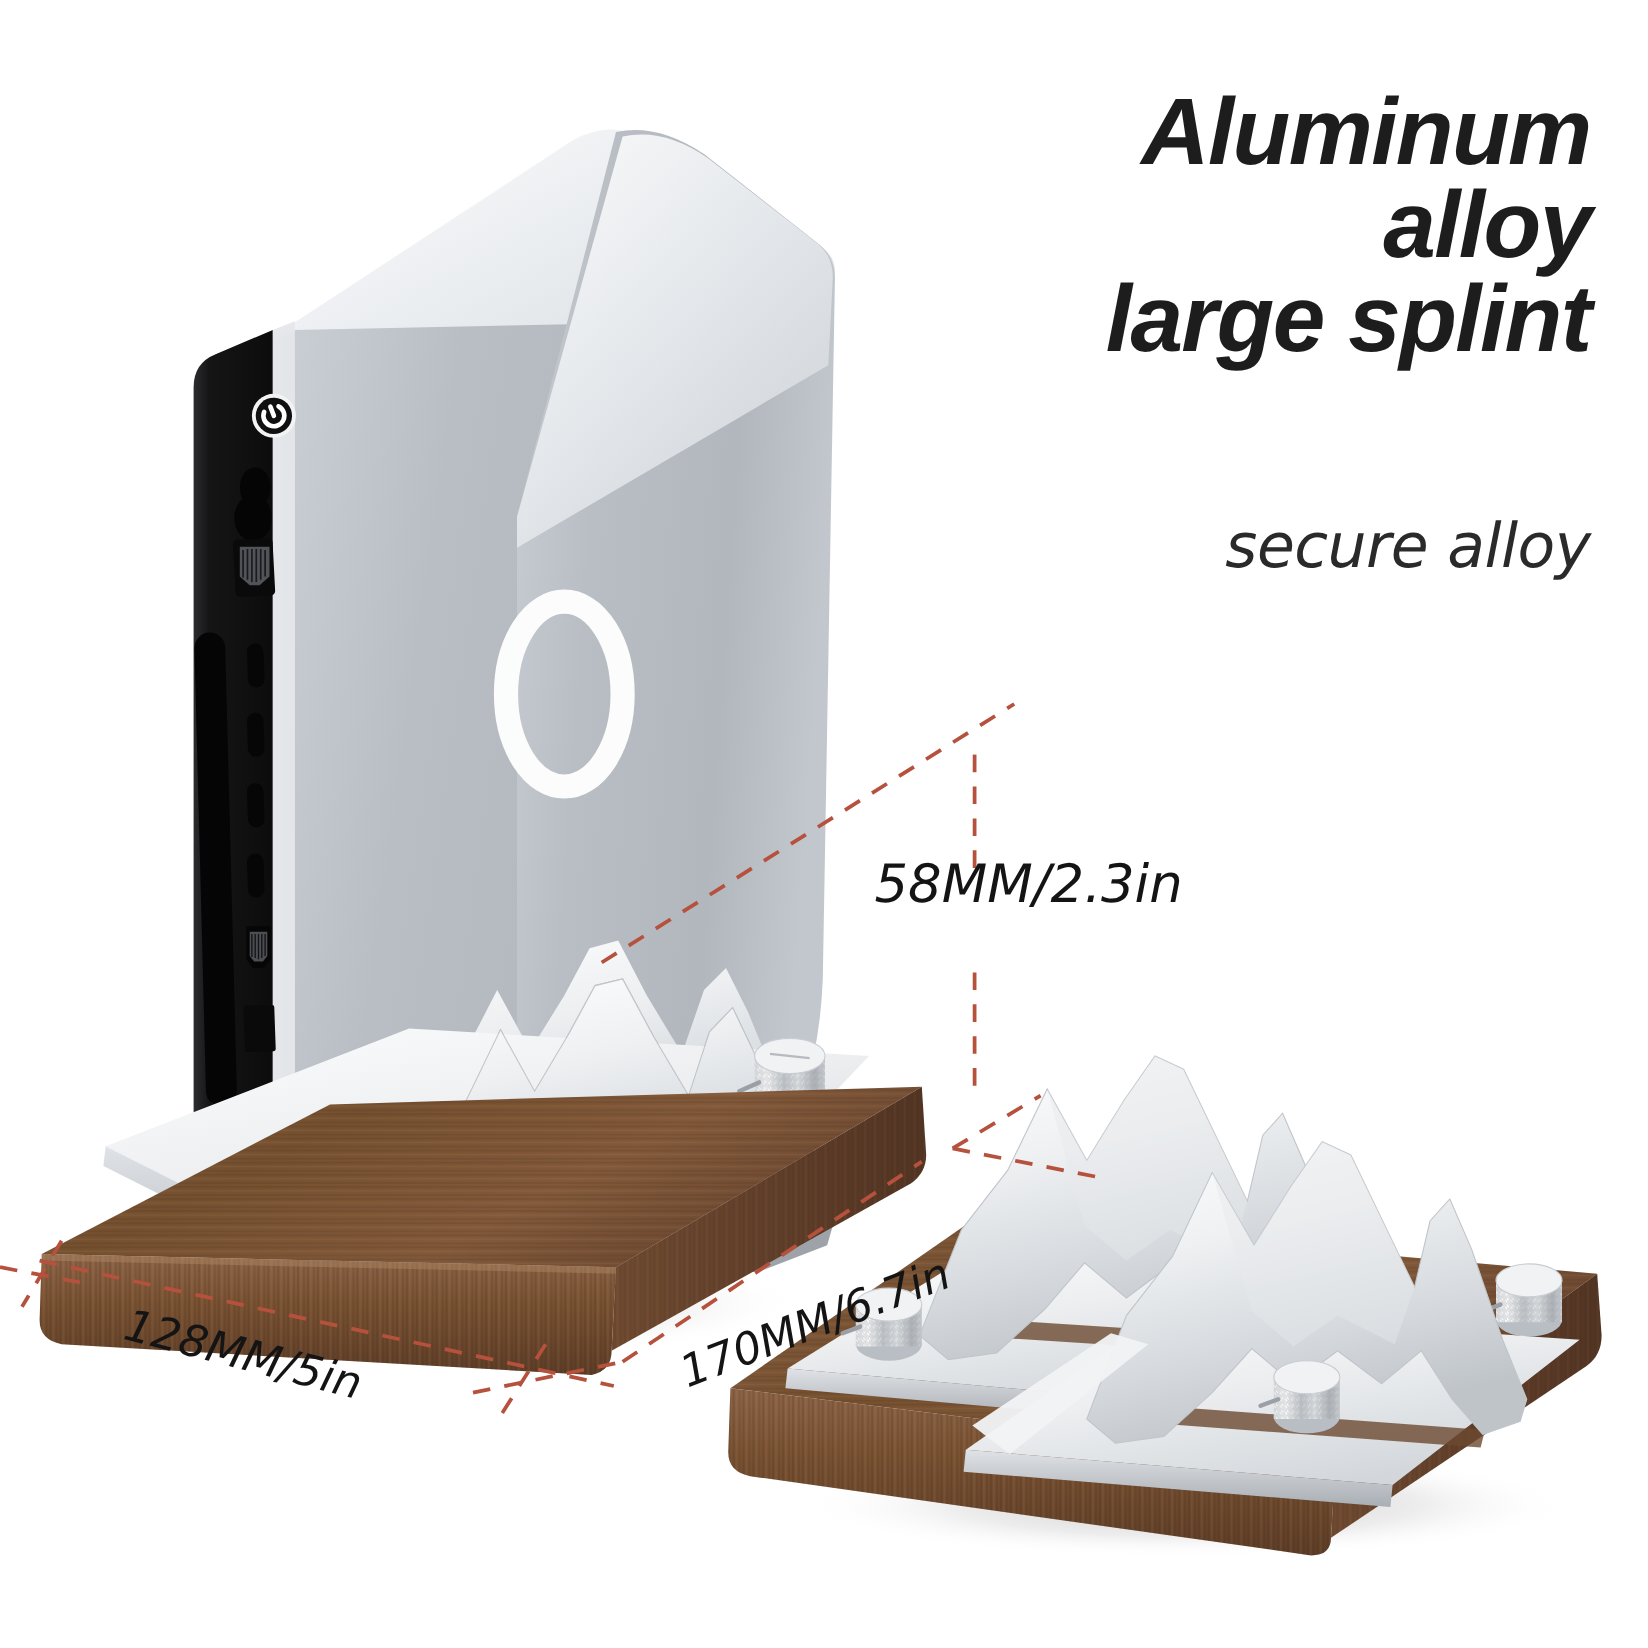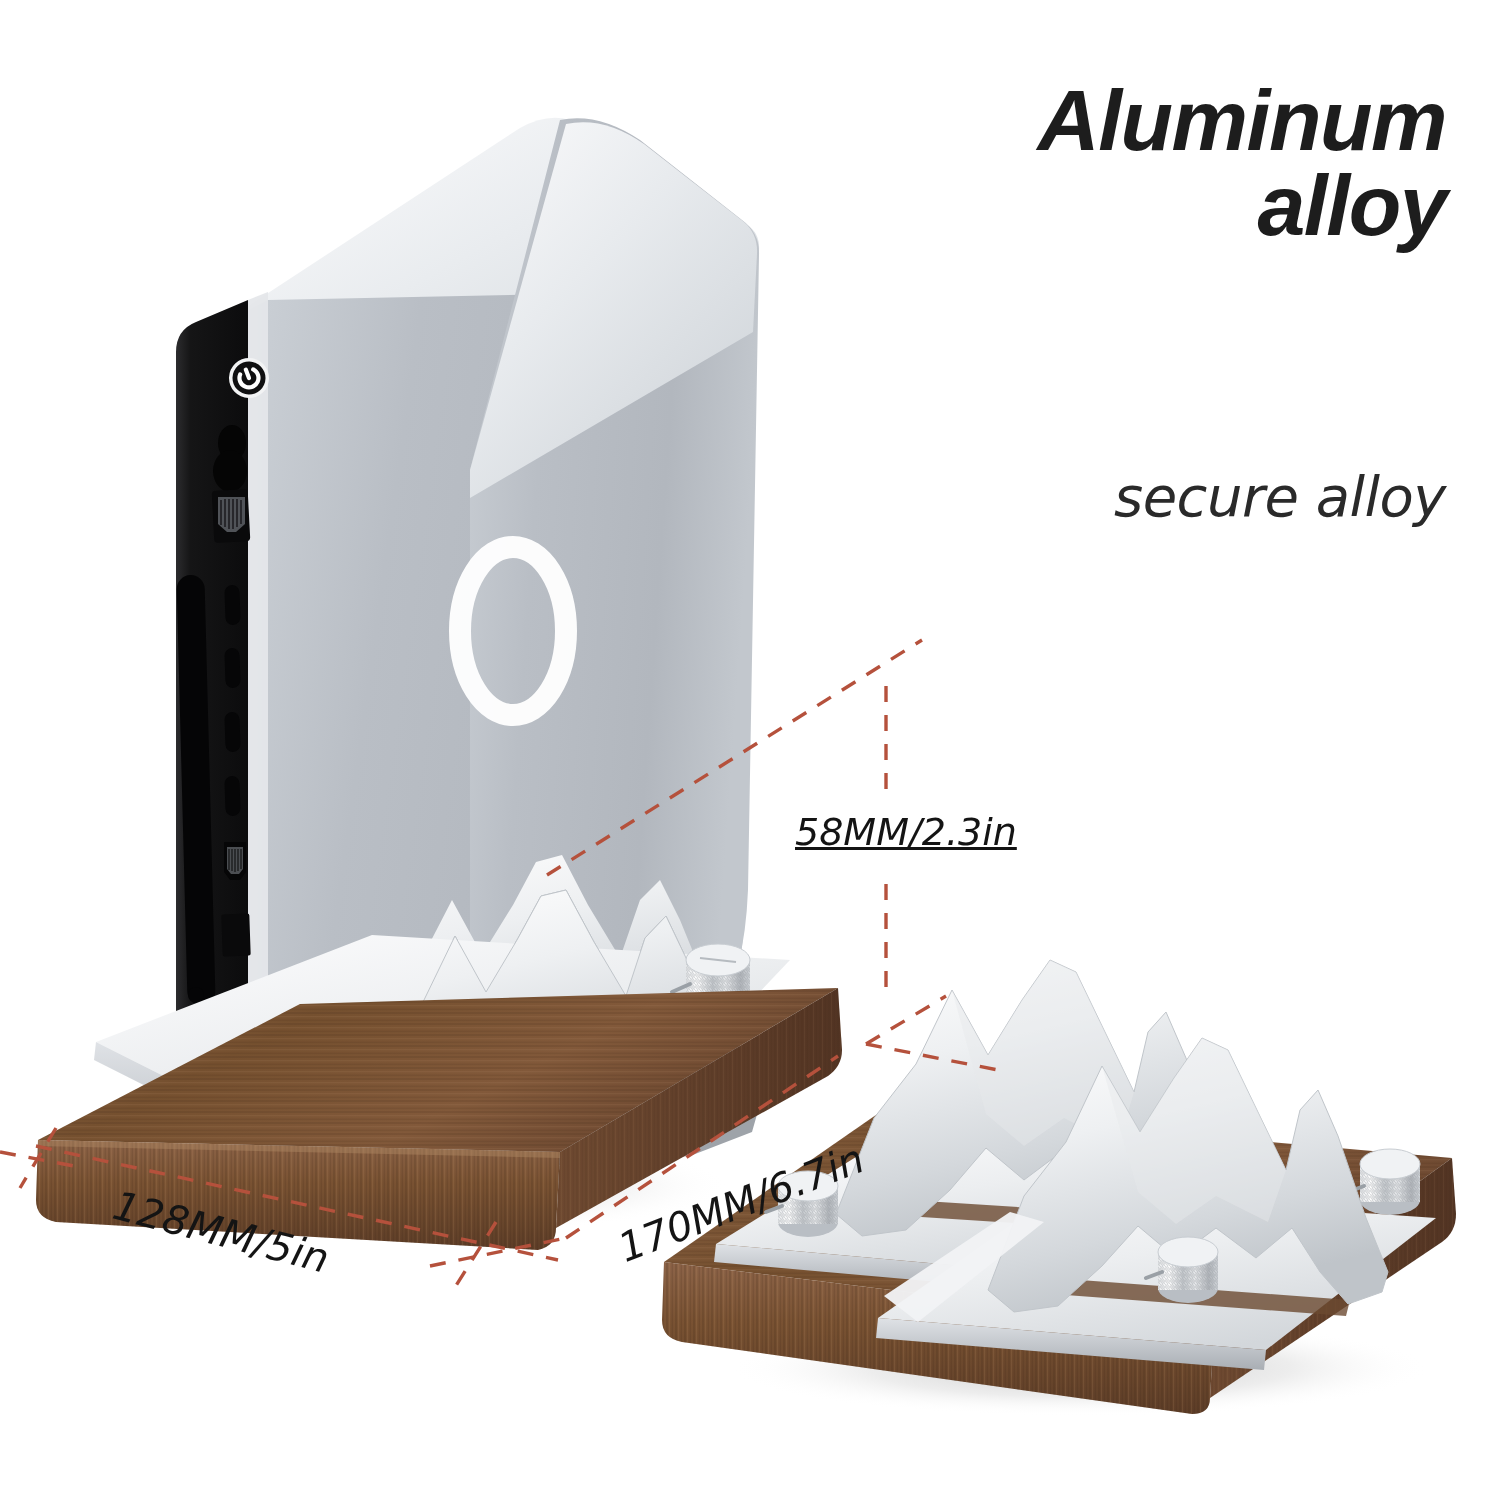--- a/index.html
+++ b/index.html
@@ -52,23 +52,22 @@
   .dim-label {
     position: absolute;
     font-family: "DejaVu Sans", sans-serif;
     font-style: italic;
     font-weight: 400;
     color: #141414;
     white-space: nowrap;
   }
   #dim-height {
     left: 795px;
-    top: 810px;
-    font-size: 38px;
-    text-decoration: underline;
+    top: 776px;
+    font-size: 48px;
   }
   #dim-width {
     left: 120px;
     top: 1182px;
     font-size: 40px;
     transform: rotate(14.5deg);
     transform-origin: left top;
   }
   #dim-depth {
     left: 612px;
@@ -489,20 +488,21 @@
       <path d="M430,1266 L566,1238"></path>
       <path d="M496,1222 L452,1292"></path>
 
       <path d="M566,1238 L838,1056"></path>
     </g>
   </svg>
 
   <div class="headline">
     <span>Aluminum</span><br>
     <span>alloy</span><br>
+    <span>large splint</span>
   </div>
 
   <div class="subline">
     <br>
     <span>secure alloy</span>
   </div>
 
   <div class="dim-label" id="dim-height">58MM/2.3in</div>
   <div class="dim-label" id="dim-width">128MM/5in</div>
   <div class="dim-label" id="dim-depth">170MM/6.7in</div>

